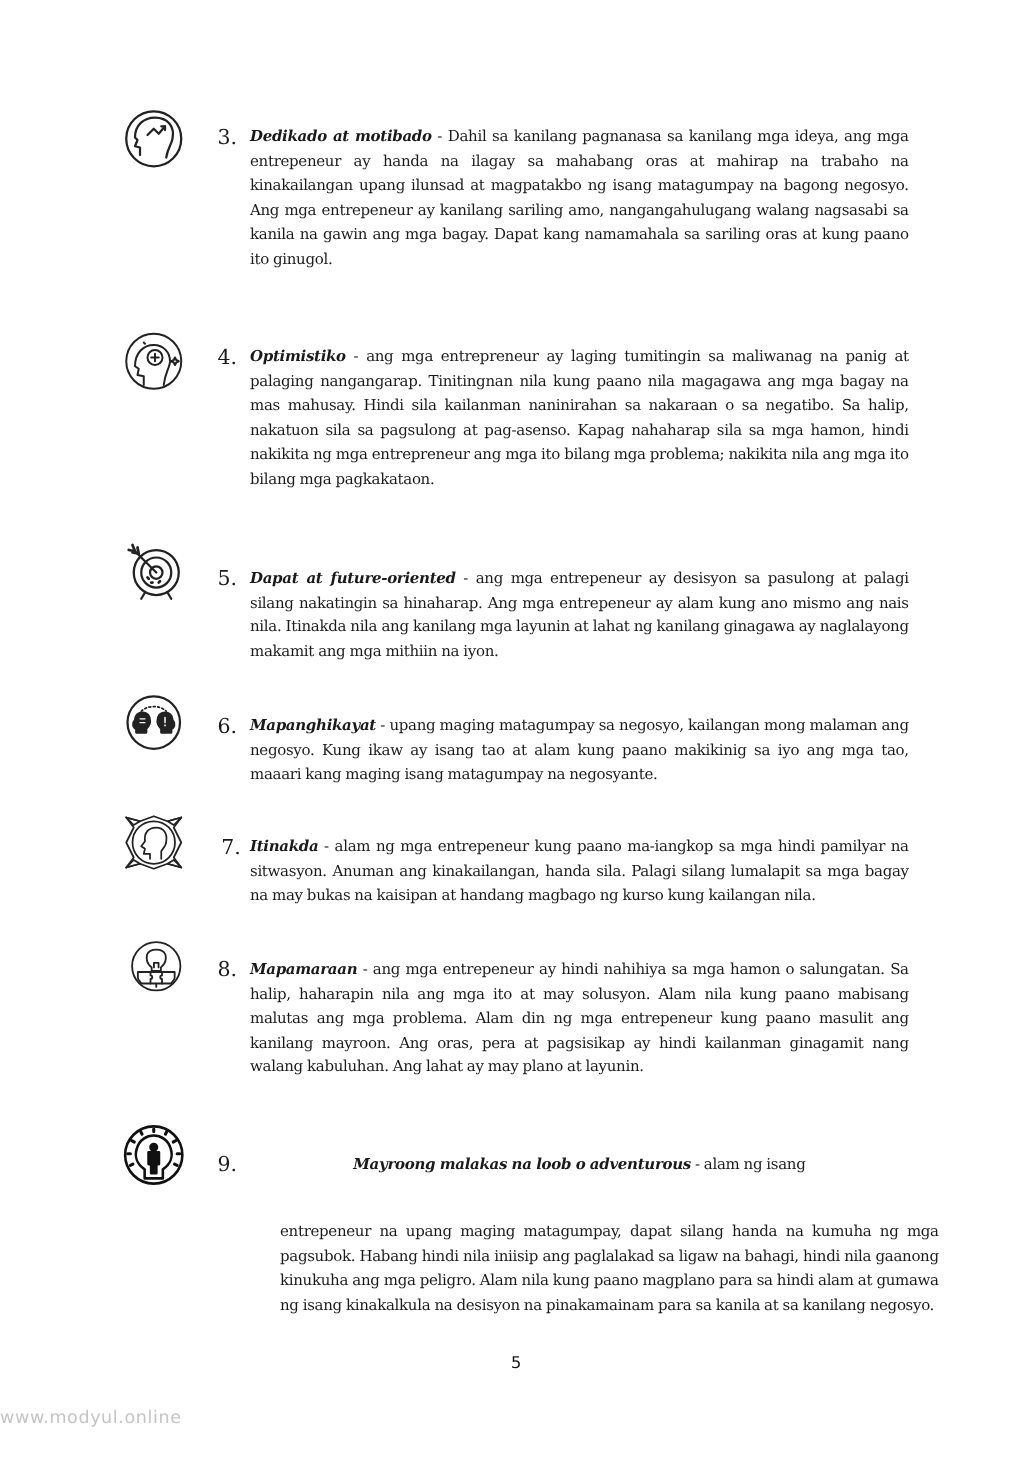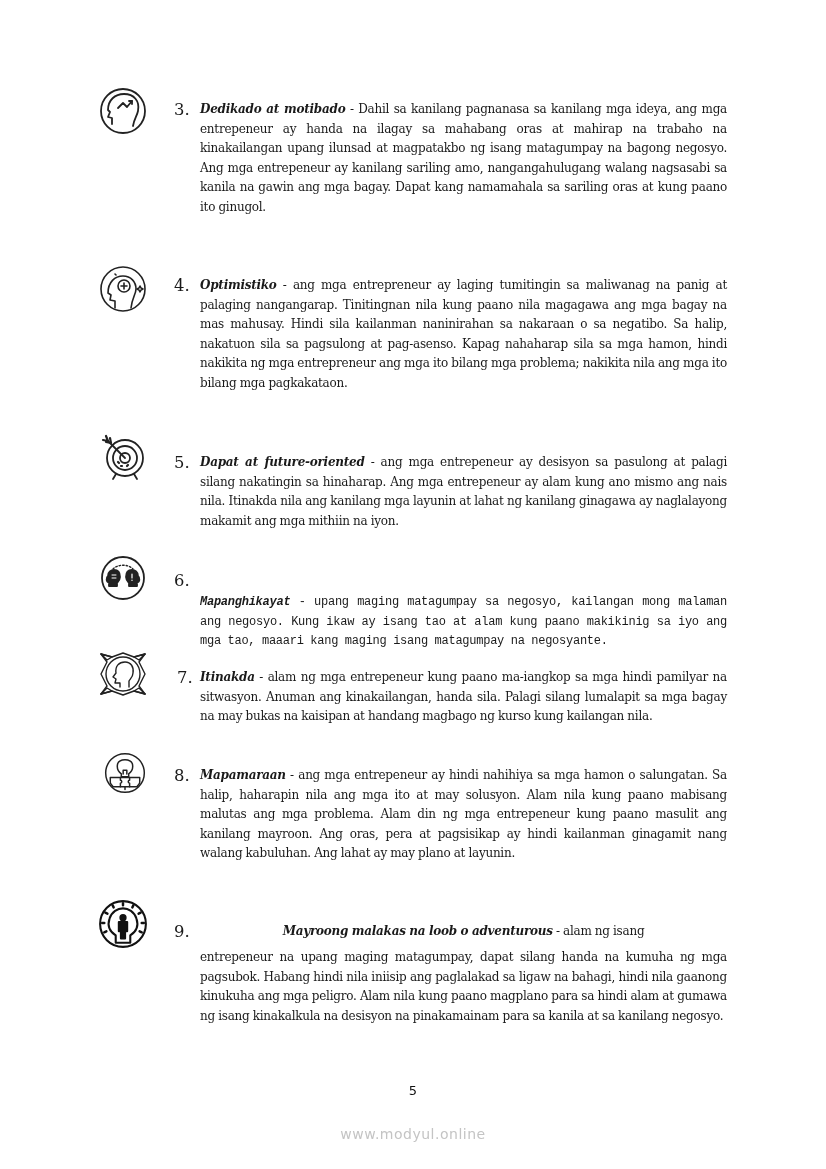--- a/index.html
+++ b/index.html
@@ -60,21 +60,20 @@
       text-align: center;
       font-family: "DejaVu Sans", sans-serif;
       font-size: 13px;
       color: #111;
     }
     .watermark {
       position: absolute;
       top: 1126px;
       left: 0;
       width: 826px;
-      text-align: center;
       font-family: "DejaVu Sans", sans-serif;
       font-size: 14px;
       letter-spacing: 0.5px;
       color: #c4c4c4;
     }
   </style>
 </head>
 <body>
 
 <div class="item" style="top:0;">
@@ -132,21 +131,21 @@
     <svg viewBox="0 0 50 50" fill="none" stroke="#222" stroke-width="1.8" stroke-linecap="round" stroke-linejoin="round">
       <circle cx="25" cy="26" r="21"></circle>
       <path d="M15 17 C20 12 30 12 35 17" stroke-dasharray="1.5 2" stroke-width="1.4"></path>
       <path d="M11 34 L11 31 C8 30 8 26 10 24 C10 20 13 18 16 18 C20 18 22 21 22 25 C22 28 20 30 19 31 L19 34 Z" fill="#222"></path>
       <path d="M39 34 L39 31 C42 30 42 26 40 24 C40 20 37 18 34 18 C30 18 28 21 28 25 C28 28 30 30 31 31 L31 34 Z" fill="#222"></path>
       <path d="M14 23 L18 23 M14 26 L18 26" stroke="#fff" stroke-width="1"></path>
       <path d="M34 22 L34 26 M34 28 L34 28.5" stroke="#fff" stroke-width="1.2"></path>
     </svg>
   </div>
   <div class="num" style="top:571px;">6.</div>
-  <div class="text" style="top:593px;font-family:Liberation Mono, monospace;">
+  <div class="text" style="top:571px;">
     <span class="term">Mapanghikayat</span><span> - </span><span>upang maging matagumpay sa negosyo, kailangan mong malaman ang negosyo. Kung ikaw ay isang tao at alam kung paano makikinig sa iyo ang mga tao, maaari kang maging isang matagumpay na negosyante.</span>
   </div>
 </div>
 
 <div class="item" style="top:0;">
   <div class="icon" style="top:648px;">
     <svg viewBox="0 0 50 50" fill="none" stroke="#222" stroke-width="1.4" stroke-linecap="round" stroke-linejoin="round">
       <circle cx="25" cy="26" r="17"></circle>
       <path d="M3 6 L14 9 L9 12 Z M47 6 L36 9 L41 12 Z M3 46 L14 43 L9 40 Z M47 46 L36 43 L41 40 Z"></path>
       <path d="M3 6 L9 14 L3 26 L9 38 L3 46"></path>
@@ -186,19 +185,19 @@
       <path d="M18 43 L18 36 C12 32 10 26 12 20 C14 13 20 10 25 10 C30 10 36 13 38 20 C40 26 38 32 32 36 L32 43 Z"></path>
       <circle cx="25" cy="19" r="2.5" fill="#111"></circle>
       <path d="M21 23 L29 23 L29 32 L27 32 L27 39 L23 39 L23 32 L21 32 Z" fill="#111"></path>
       <path d="M25 5 L25 7 M15 7 L16 9 M35 7 L34 9 M8 14 L10 15 M42 14 L40 15 M5 24 L7 24 M45 24 L43 24 M7 33 L9 32 M43 33 L41 32" stroke-width="2.4"></path>
     </svg>
   </div>
   <div class="num" style="top:922px;">9.</div>
   <div class="text noj" style="top:922px;">
     <span class="term">Mayroong malakas na loob o adventurous</span><span> - </span><span>alam ng isang</span>
   </div>
-  <div class="text" style="top:948px;">
+  <div class="text" style="top:976px;margin-left:24px;">
     <span>entrepeneur na upang maging matagumpay, dapat silang handa na kumuha ng mga pagsubok. Habang hindi nila iniisip ang paglalakad sa ligaw na bahagi, hindi nila gaanong kinukuha ang mga peligro. Alam nila kung paano magplano para sa hindi alam at gumawa ng isang kinakalkula na desisyon na pinakamainam para sa kanila at sa kanilang negosyo.</span>
   </div>
 </div>
 
 <div class="page-number">5</div>
 <div class="watermark">www.modyul.online</div>
 
 </body></html>

